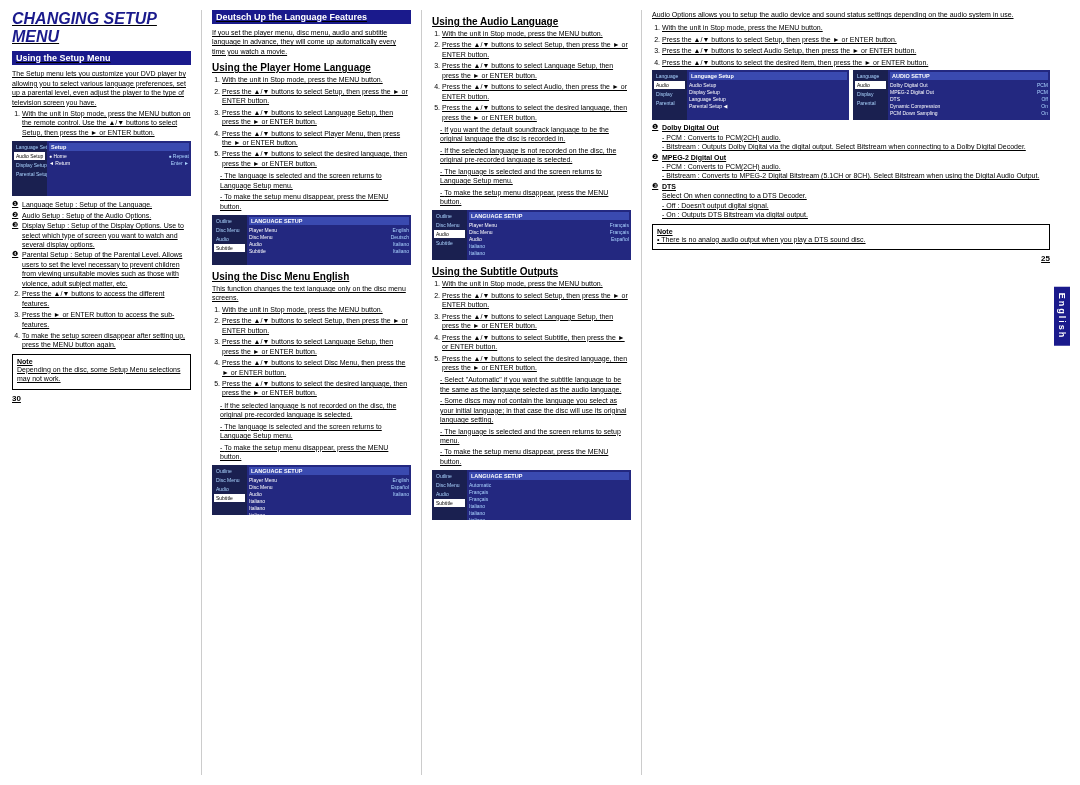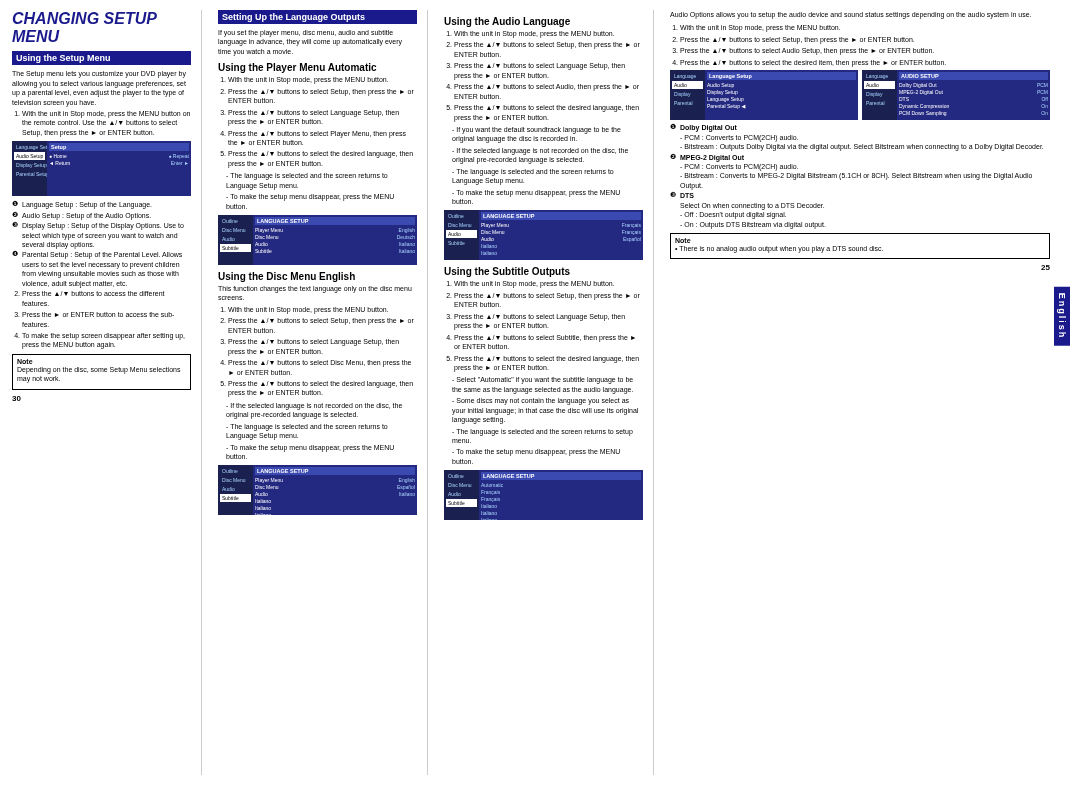--- a/index.html
+++ b/index.html
@@ -16,21 +16,22 @@
       display: flex;
       flex-direction: column;
       width: 1080px;
       height: 785px;
       padding: 10px 12px;
       background: #fff;
     }
     .content-area {
       display: flex;
       flex: 1;
-      gap: 6px;
+      gap: 0;
+      text-decoration: underline;
     }
     
     .col-left {
       width: 190px;
       padding-right: 10px;
       border-right: 1px solid #ccc;
     }
     
     .col-second {
       width: 220px;
@@ -288,26 +289,26 @@
         <p>Depending on the disc, some Setup Menu selections may not work.</p>
       </div>
 
       <div class="page-footer">
         <span class="page-number">30</span>
       </div>
     </div>
 
     <div class="col-second">
       <div class="section-heading">
-        <span>Setting Up the Language Outputs</span>
+        <span>Deutsch Up the Language Features</span>
       </div>
 
       <p style="margin-bottom:4px;">If you set the player menu, disc menu, audio and subtitle language in advance, they will come up automatically every time you watch a movie.</p>
 
-      <div class="subsection-heading">Using the Player Menu Automatic</div>
+      <div class="subsection-heading">Using the Player Home Language</div>
       <ol>
         <li><span>With the unit in Stop mode, press the MENU button.</span></li>
         <li><span>Press the ▲/▼ buttons to select Setup, then press the ► or ENTER button.</span></li>
         <li><span>Press the ▲/▼ buttons to select Language Setup, then press the ► or ENTER button.</span></li>
         <li><span>Press the ▲/▼ buttons to select Player Menu, then press the ► or ENTER button.</span></li>
         <li><span>Press the ▲/▼ buttons to select the desired language, then press the ► or ENTER button.</span></li>
       </ol>
       <ul>
         <li><span>The language is selected and the screen returns to Language Setup menu.</span></li>
         <li><span>To make the setup menu disappear, press the MENU button.</span></li>

